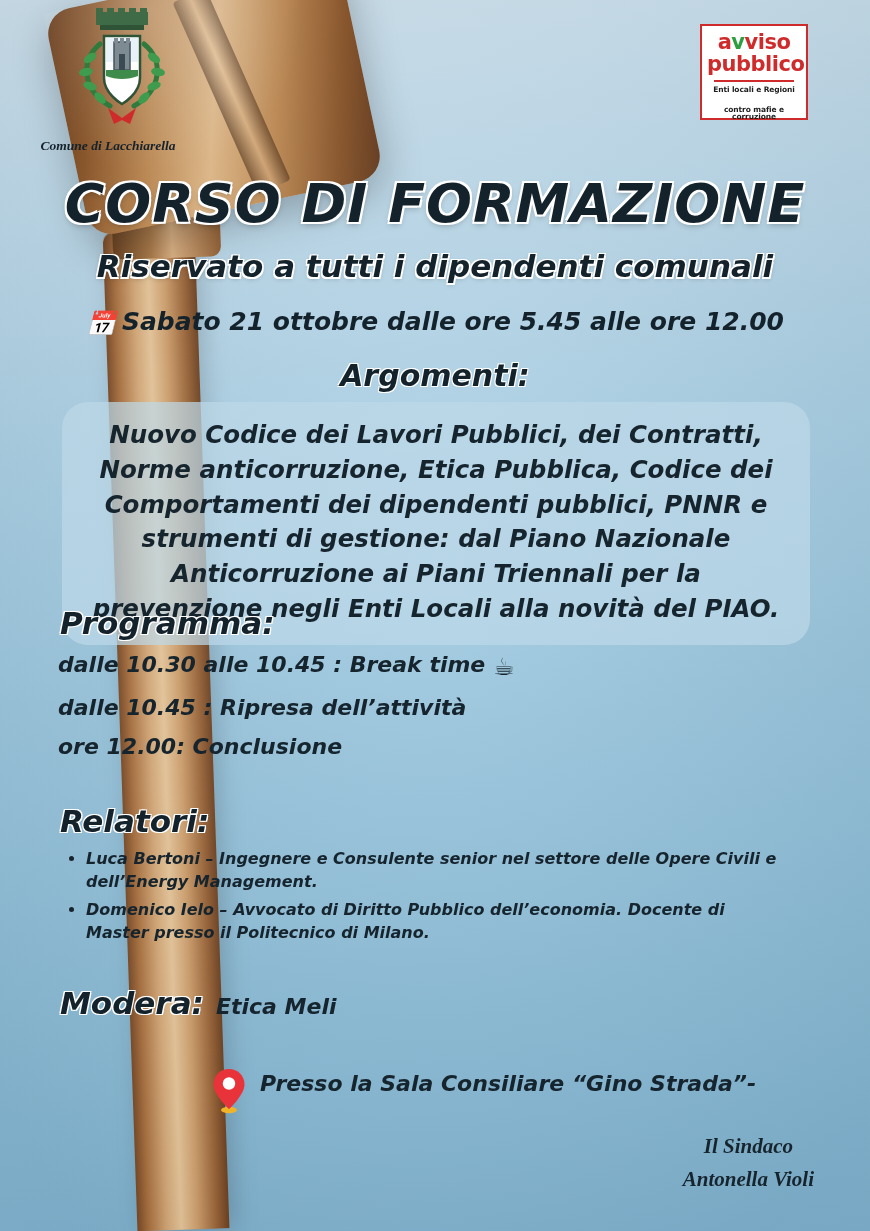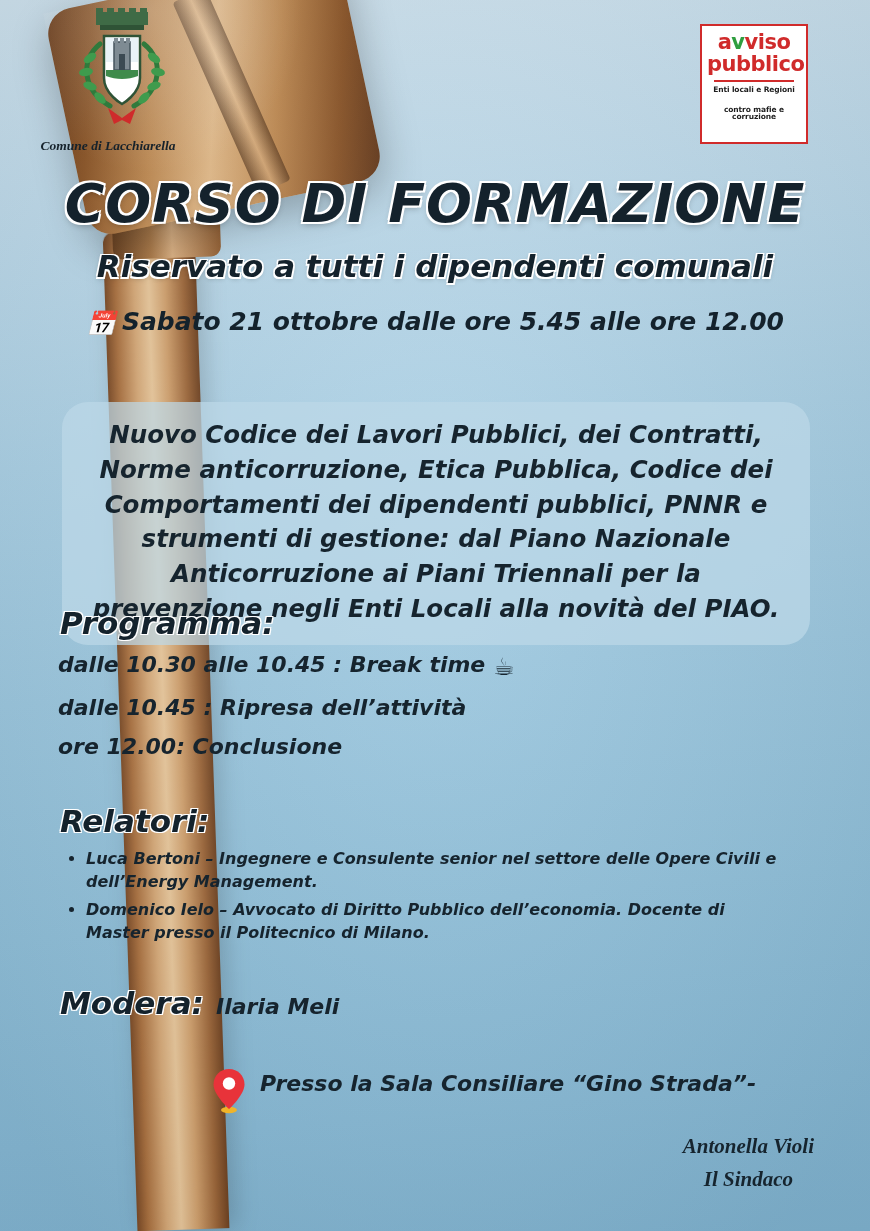--- a/index.html
+++ b/index.html
@@ -126,21 +126,21 @@
     color: #16222b;
     white-space: nowrap;
     margin-left: -28px;
   }
 
   .logo-ap {
     position: absolute;
     right: 62px;
     top: 24px;
     width: 108px;
-    height: 120px;
+    height: 96px;
     background: #ffffff;
     border: 2px solid #d02b2b;
     box-sizing: border-box;
     padding: 6px 5px 4px 5px;
     text-align: center;
     line-height: 1;
   }
   .logo-ap .l1 {
     font-family: "DejaVu Sans", sans-serif;
     font-weight: bold;
@@ -433,20 +433,21 @@
       <div class="l3">Enti locali e Regioni</div>
       <div class="l4">contro mafie e corruzione</div>
     </div>
 
     <div class="title-main">CORSO DI FORMAZIONE</div>
     <div class="title-sub">Riservato a tutti i dipendenti comunali</div>
     <div class="datetime">
       <span class="cal">📅</span><span>Sabato 21 ottobre dalle ore 5.45 alle ore 12.00</span>
     </div>
 
+    <div class="argomenti-label">Argomenti:</div>
     <div class="topics-box">Nuovo Codice dei Lavori Pubblici, dei Contratti, Norme anticorruzione, Etica Pubblica, Codice dei Comportamenti dei dipendenti pubblici, PNNR e strumenti di gestione: dal Piano Nazionale Anticorruzione ai Piani Triennali per la prevenzione negli Enti Locali alla novità del PIAO.</div>
 
     <div class="programma-label">Programma:</div>
     <div class="programma-list">
       <div class="row">
         <span>dalle 10.30 alle 10.45 : Break time</span><span class="cup">☕</span>
       </div>
       <div class="row">
         <span>dalle 10.45 : Ripresa dell’attività</span>
       </div>
@@ -456,35 +457,35 @@
     </div>
 
     <div class="relatori-label">Relatori:</div>
     <ul class="relatori-list">
       <li>Luca Bertoni – Ingegnere e Consulente senior nel settore delle Opere Civili e dell’Energy Management.</li>
       <li>Domenico Ielo – Avvocato di Diritto Pubblico dell’economia. Docente di Master presso il Politecnico di Milano.</li>
     </ul>
 
     <div class="modera-row">
       <span class="modera-label">Modera:</span>
-      <span class="modera-name">Ilaria Meli</span>
+      <span class="modera-name">Etica Meli</span>
     </div>
 
     <div class="venue">
       <span class="pin">
         <svg viewBox="0 0 34 46" width="34" height="46" aria-hidden="true">
           <ellipse cx="17" cy="42" rx="8" ry="3.2" fill="#f0b429"></ellipse>
           <path d="M17 1 C8.2 1 1.5 7.8 1.5 16.5 C1.5 27 17 41 17 41 C17 41 32.5 27 32.5 16.5 C32.5 7.8 25.8 1 17 1 Z" fill="#e8333a"></path>
           <circle cx="17" cy="15.5" r="6.2" fill="#ffffff"></circle>
         </svg>
       </span>
       <span class="venue-text">
         <span>Presso la Sala Consiliare “Gino Strada”-</span><br>
       </span>
     </div>
 
     <div class="signature">
+      <div>Il Sindaco</div>
       <div>Antonella Violi</div>
-      <div>Il Sindaco</div>
     </div>
 
   </div>
 </div>
 
 </body></html>

